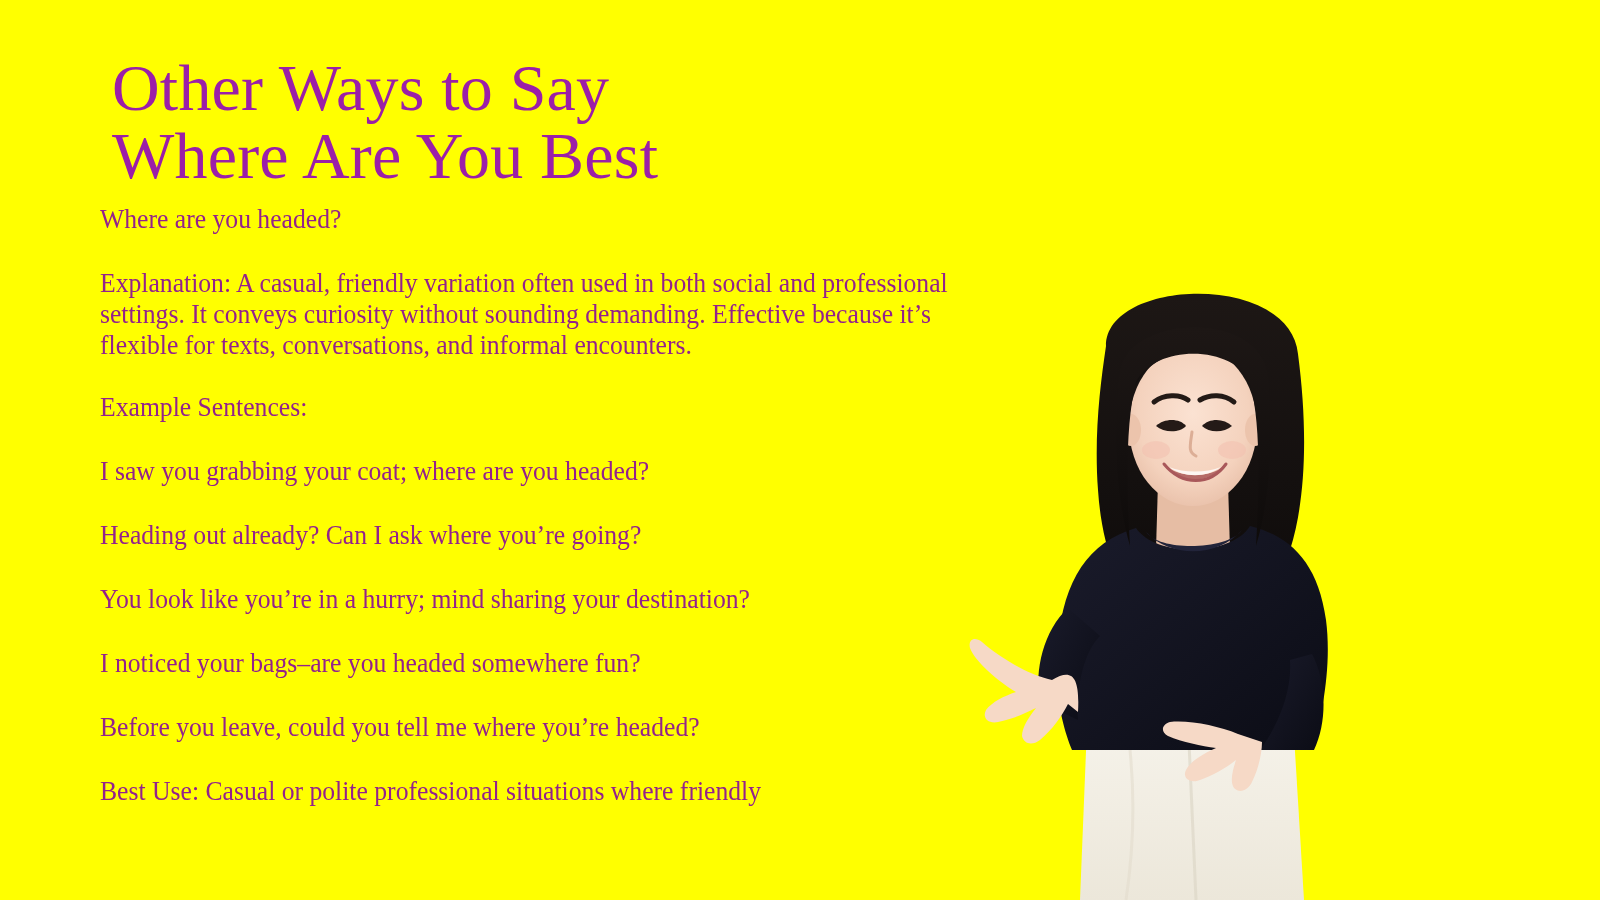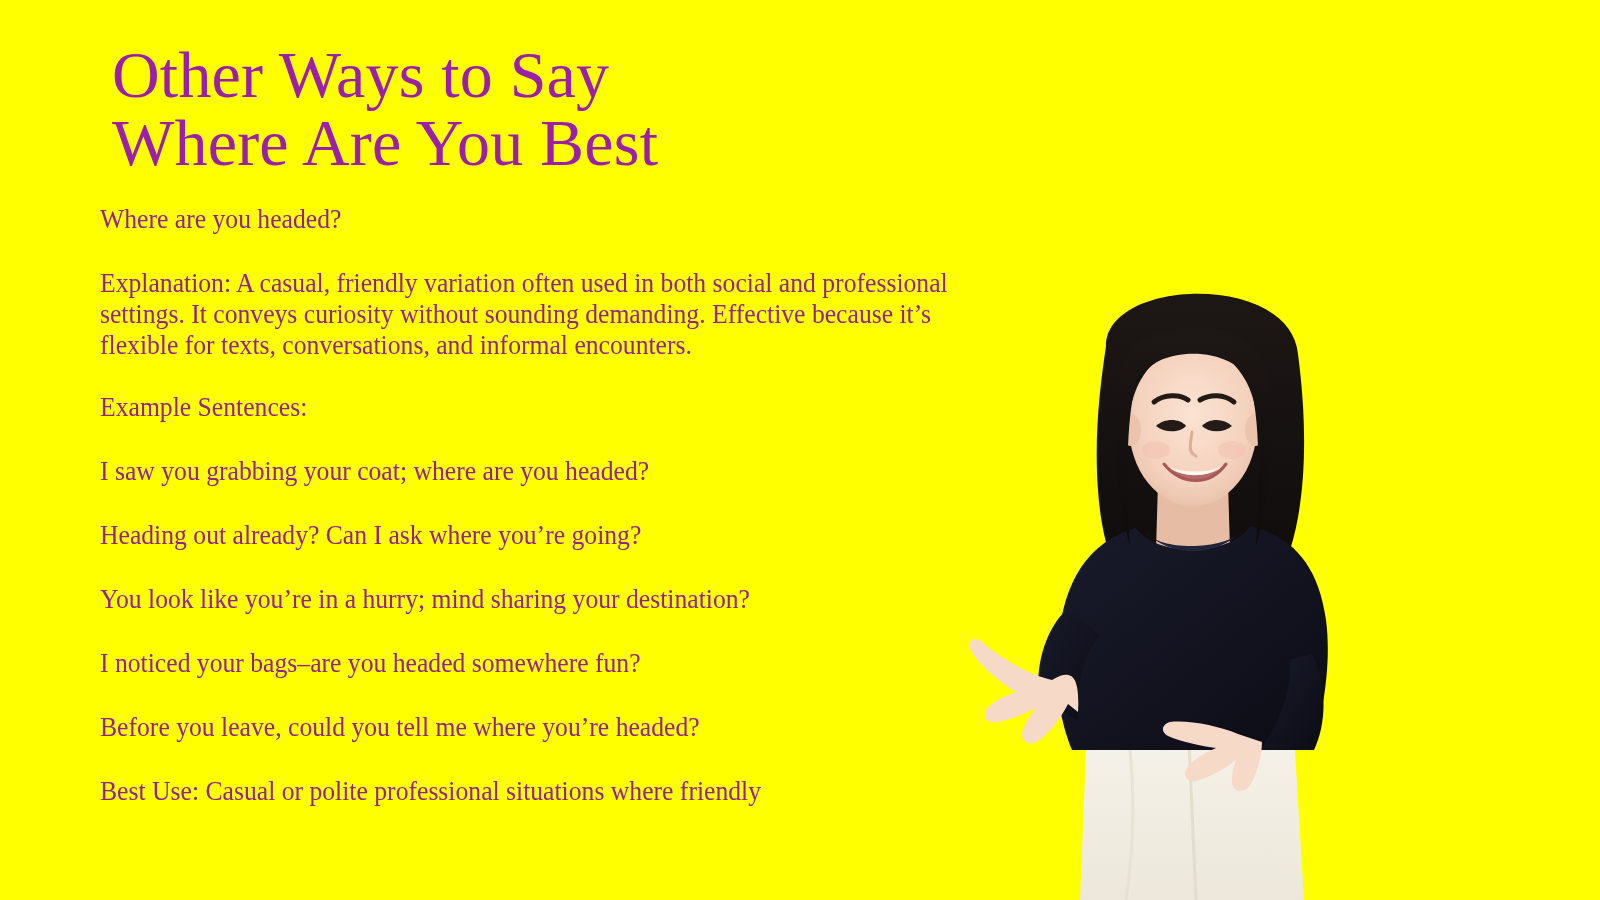--- a/index.html
+++ b/index.html
@@ -20,21 +20,21 @@
     position: absolute;
     inset: 0;
     background: #ffff00;
     overflow: hidden;
   }
 
   
   .title-block {
     position: absolute;
     left: 112px;
-    top: 42px;
+    top: 55px;
     width: 860px;
   }
   .title-line {
     font-family: "Liberation Serif", "DejaVu Serif", serif;
     font-size: 66px;
     line-height: 66px;
     color: #9b1fa8;
     letter-spacing: 0.2px;
     white-space: nowrap;
     font-weight: 400;

